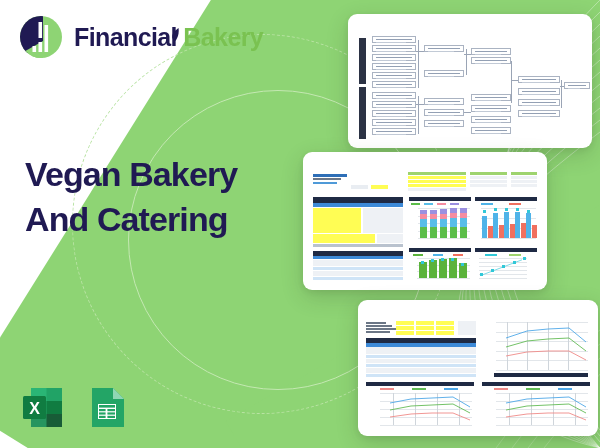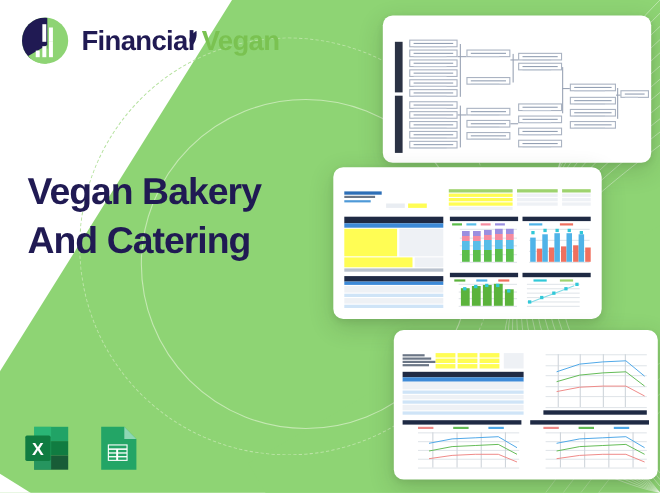--- a/index.html
+++ b/index.html
@@ -171,21 +171,21 @@
       <path d="M2,40 L25,27 L25,46 L2,46 Z" fill="#8ed474"></path>
       <rect x="20.5" y="8" width="3.6" height="16" fill="#ffffff"></rect>
       <rect x="26.5" y="11" width="3.6" height="13" fill="#ffffff"></rect>
       <rect x="26.5" y="24" width="3.6" height="14" fill="#ffffff"></rect>
       <rect x="20.5" y="28" width="3.6" height="10" fill="#ffffff"></rect>
       <rect x="14.5" y="32" width="3.6" height="6" fill="#ffffff"></rect>
     </g>
   </svg>
   <div class="brand-text" style="position:relative;">
     <span>Financial</span>
-    <span class="accent">Vegan</span>
+    <span class="accent">Bakery</span>
     <svg class="leaf-dot" style="left:97px; top:5px;" viewBox="0 0 9 13">
       <path d="M7.6,0 C7.6,0 0.4,4.4 1.2,9.2 C1.7,12 4.2,13 4.2,13 C4.2,13 8.6,8.6 7.6,0 Z" fill="#201a53"></path>
     </svg>
   </div>
 </div>
 
 <h1 class="headline">Vegan Bakery And Catering</h1>
 
 <div class="formats">
   <svg class="fmt" viewBox="0 0 45 45">

